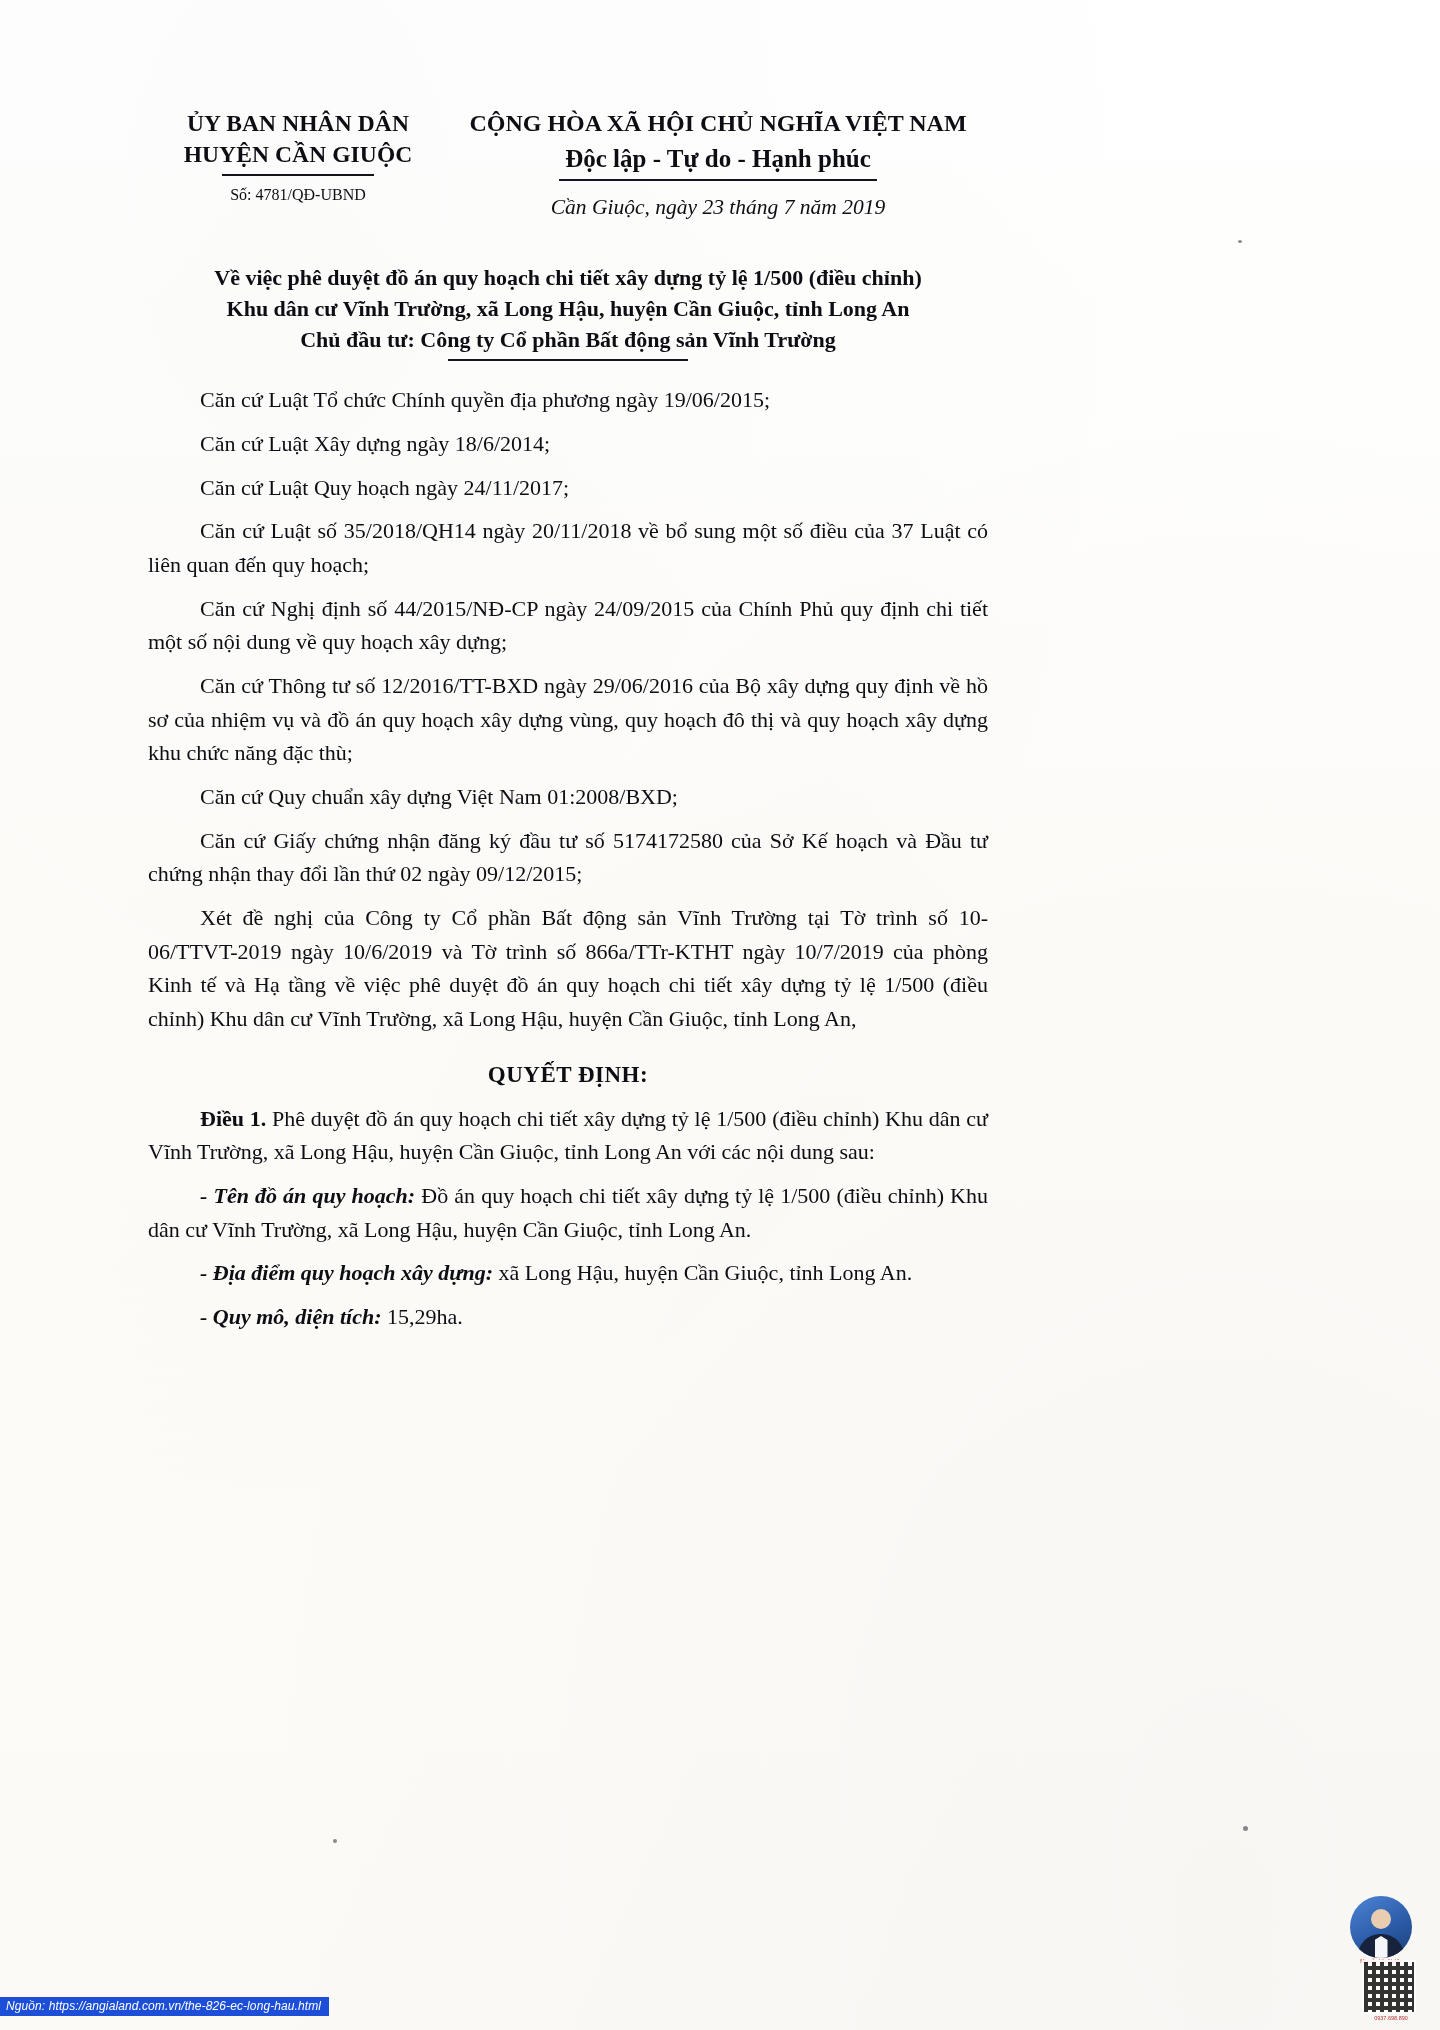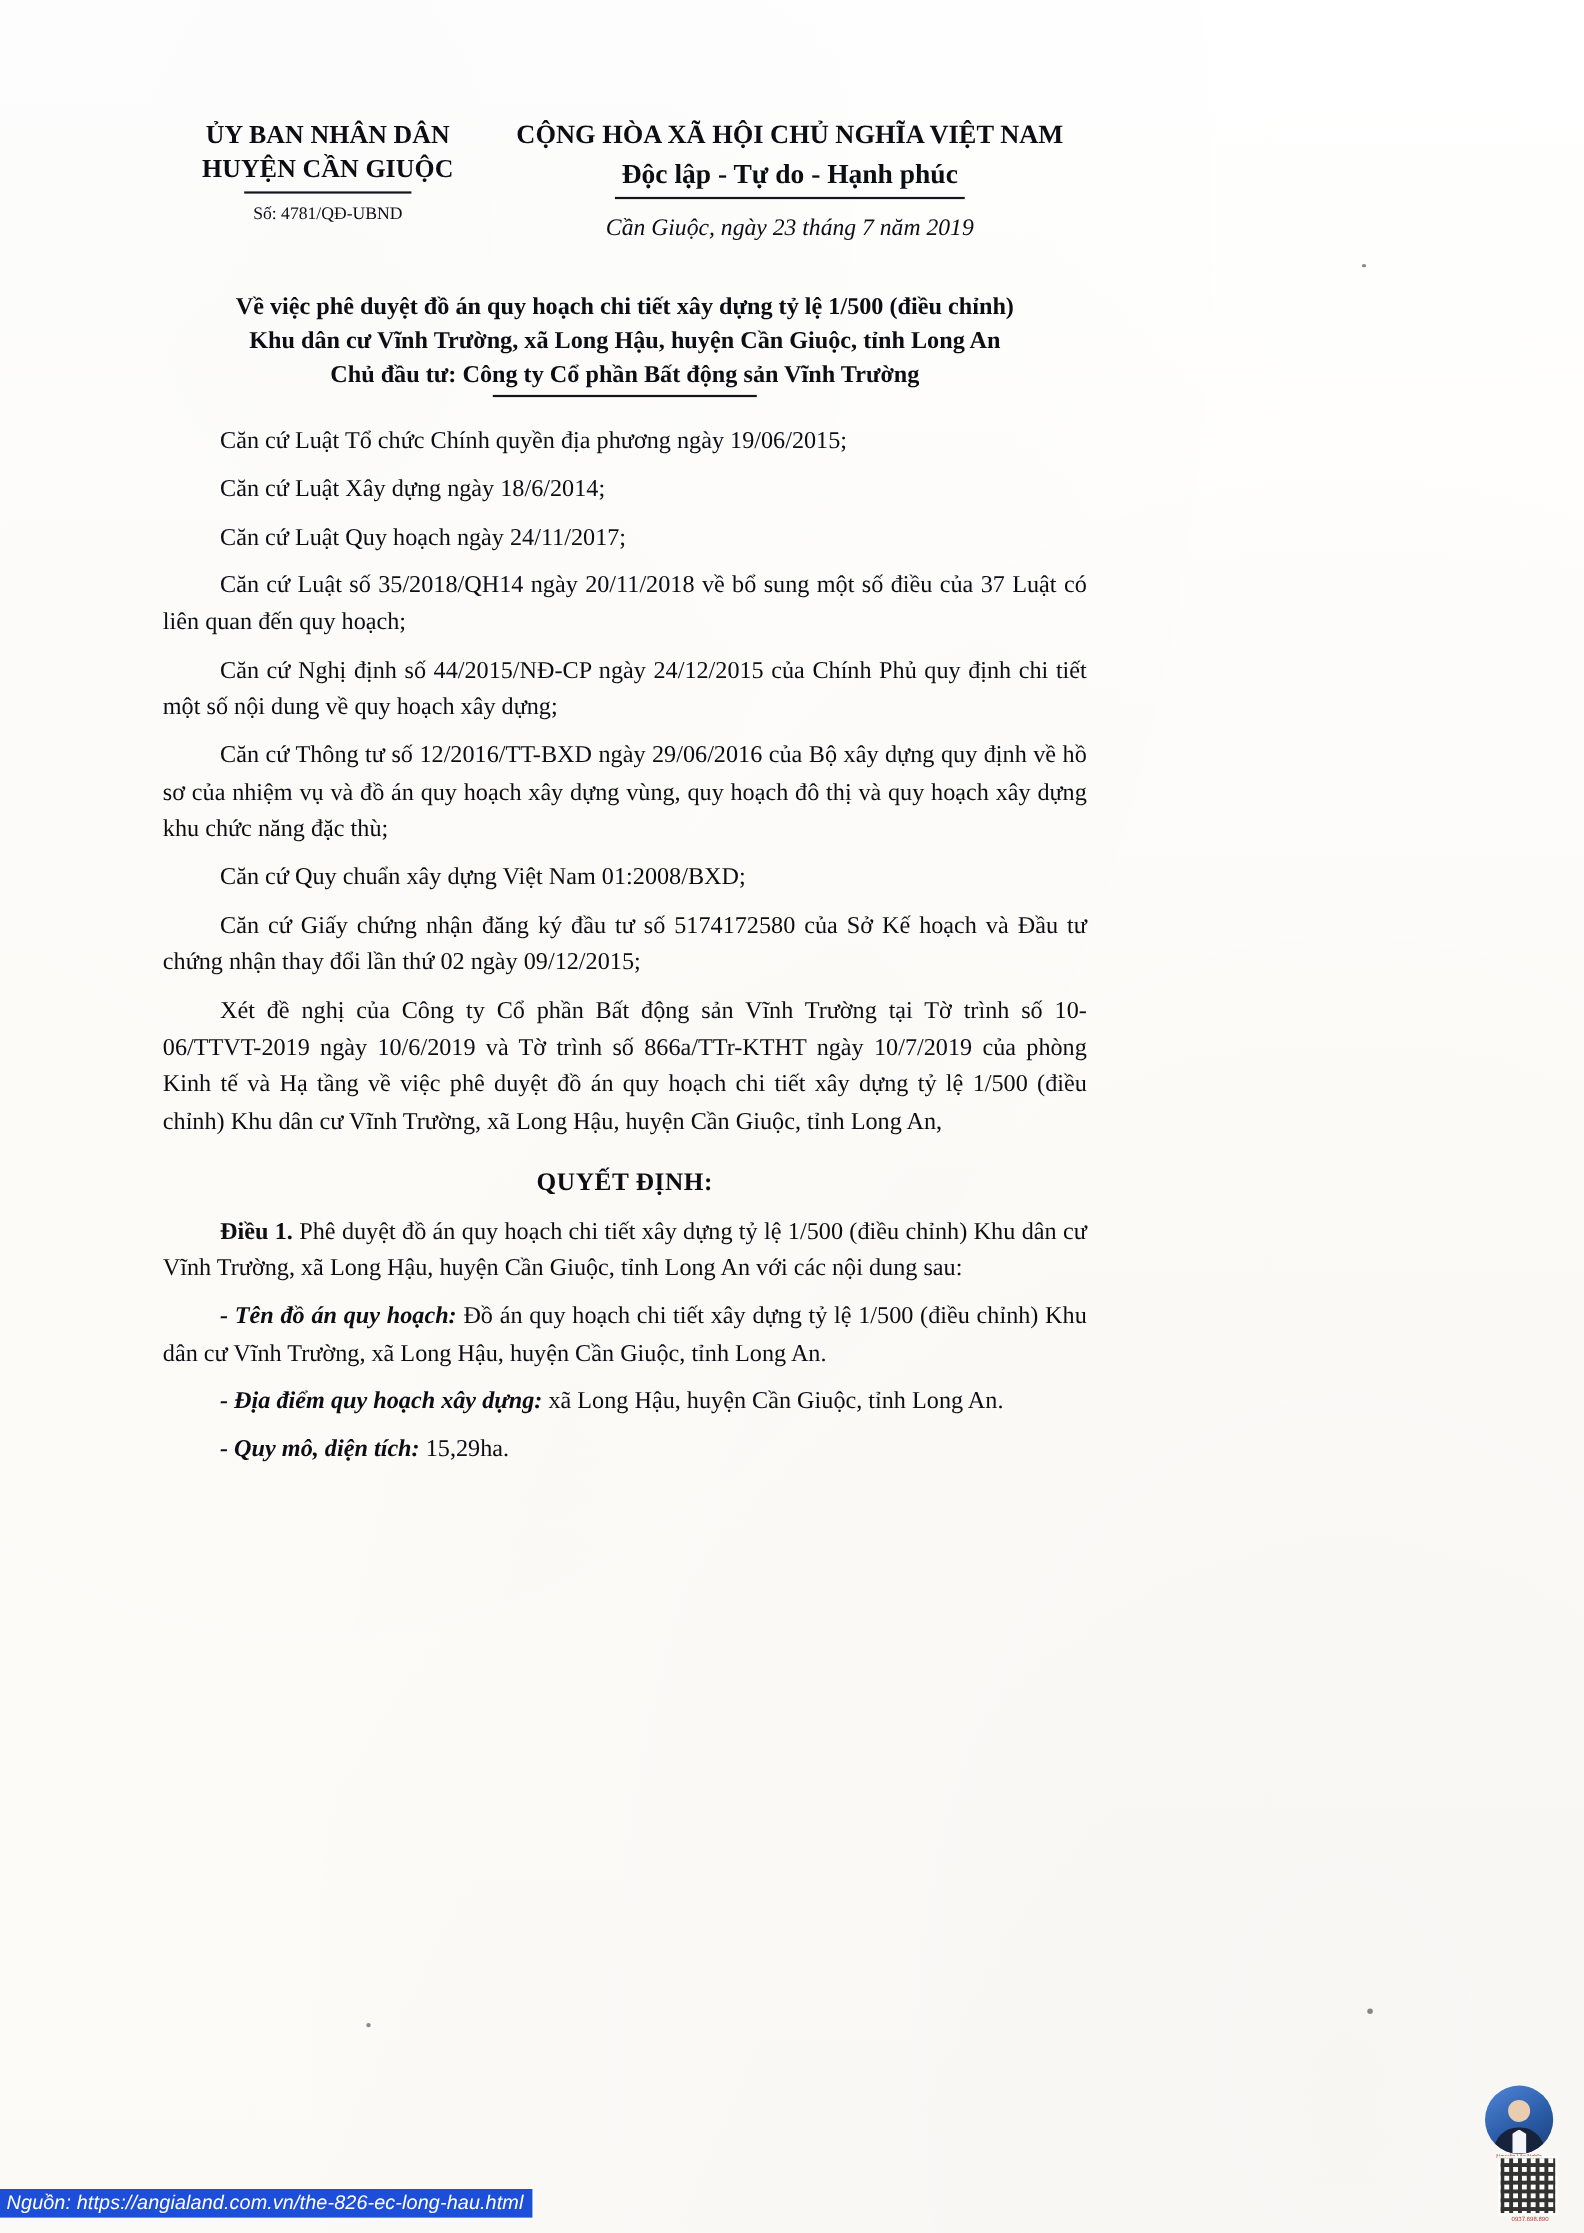--- a/index.html
+++ b/index.html
@@ -149,21 +149,21 @@
   .lbl-bi { font-weight: bold; font-style: italic; }
 
   
   .source-bar {
     position: absolute;
     left: 0;
     bottom: 14px;
     background: #1d4ed8;
     color: #ffffff;
     font-family: "Liberation Sans", sans-serif;
-    font-size: 18px;
+    font-size: 12px;
     font-style: italic;
     padding: 2px 8px 3px 6px;
     white-space: nowrap;
     letter-spacing: .1px;
   }
 
   
   .corner-badge {
     position: absolute;
     right: 28px;
@@ -282,21 +282,21 @@
       </div>
       <div class="subtitle-underline"></div>
     </div>
 
 
     <div class="body-block">
       <p class="para spaced">Căn cứ Luật Tổ chức Chính quyền địa phương ngày 19/06/2015;</p>
       <p class="para spaced">Căn cứ Luật Xây dựng ngày 18/6/2014;</p>
       <p class="para spaced">Căn cứ Luật Quy hoạch ngày 24/11/2017;</p>
       <p class="para spaced">Căn cứ Luật số 35/2018/QH14 ngày 20/11/2018 về bổ sung một số điều của 37 Luật có liên quan đến quy hoạch;</p>
-      <p class="para spaced">Căn cứ Nghị định số 44/2015/NĐ-CP ngày 24/12/2015 của Chính Phủ quy định chi tiết một số nội dung về quy hoạch xây dựng;</p>
+      <p class="para spaced">Căn cứ Nghị định số 44/2015/NĐ-CP ngày 24/09/2015 của Chính Phủ quy định chi tiết một số nội dung về quy hoạch xây dựng;</p>
       <p class="para spaced">Căn cứ Thông tư số 12/2016/TT-BXD ngày 29/06/2016 của Bộ xây dựng quy định về hồ sơ của nhiệm vụ và đồ án quy hoạch xây dựng vùng, quy hoạch đô thị và quy hoạch xây dựng khu chức năng đặc thù;</p>
       <p class="para spaced">Căn cứ Quy chuẩn xây dựng Việt Nam 01:2008/BXD;</p>
       <p class="para spaced">Căn cứ Giấy chứng nhận đăng ký đầu tư số 5174172580 của Sở Kế hoạch và Đầu tư chứng nhận thay đổi lần thứ 02 ngày 09/12/2015;</p>
       <p class="para spaced">Xét đề nghị của Công ty Cổ phần Bất động sản Vĩnh Trường tại Tờ trình số 10-06/TTVT-2019 ngày 10/6/2019 và Tờ trình số 866a/TTr-KTHT ngày 10/7/2019 của phòng Kinh tế và Hạ tầng về việc phê duyệt đồ án quy hoạch chi tiết xây dựng tỷ lệ 1/500 (điều chỉnh) Khu dân cư Vĩnh Trường, xã Long Hậu, huyện Cần Giuộc, tỉnh Long An,</p>
 
       <div class="decide-head">QUYẾT ĐỊNH:</div>
 
       <p class="para spaced"><span class="lbl-bold">Điều 1.</span><span> Phê duyệt đồ án quy hoạch chi tiết xây dựng tỷ lệ 1/500 (điều chỉnh) Khu dân cư Vĩnh Trường, xã Long Hậu, huyện Cần Giuộc, tỉnh Long An với các nội dung sau:</span></p>
 
       <p class="para spaced"><span class="lbl-bi">- Tên đồ án quy hoạch:</span><span> Đồ án quy hoạch chi tiết xây dựng tỷ lệ 1/500 (điều chỉnh) Khu dân cư Vĩnh Trường, xã Long Hậu, huyện Cần Giuộc, tỉnh Long An.</span></p>

